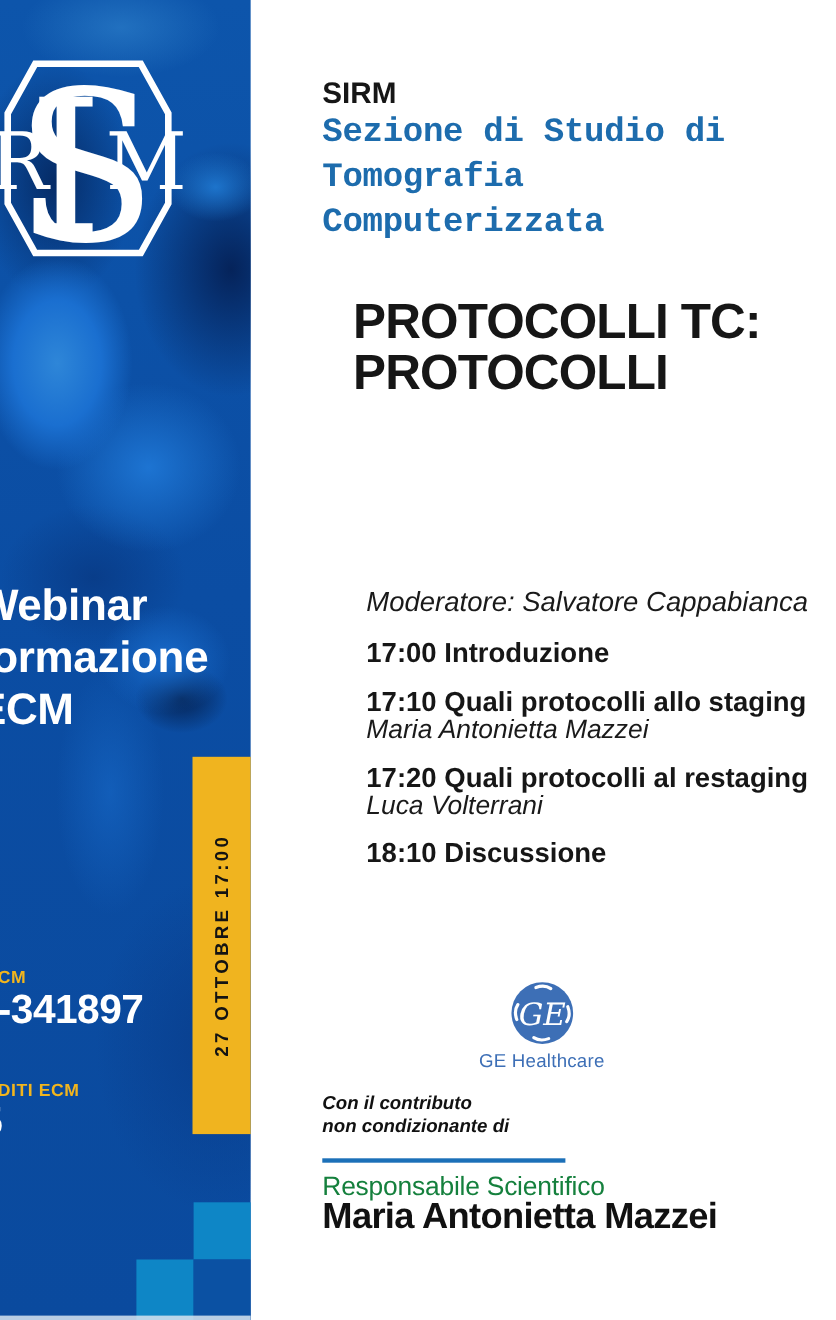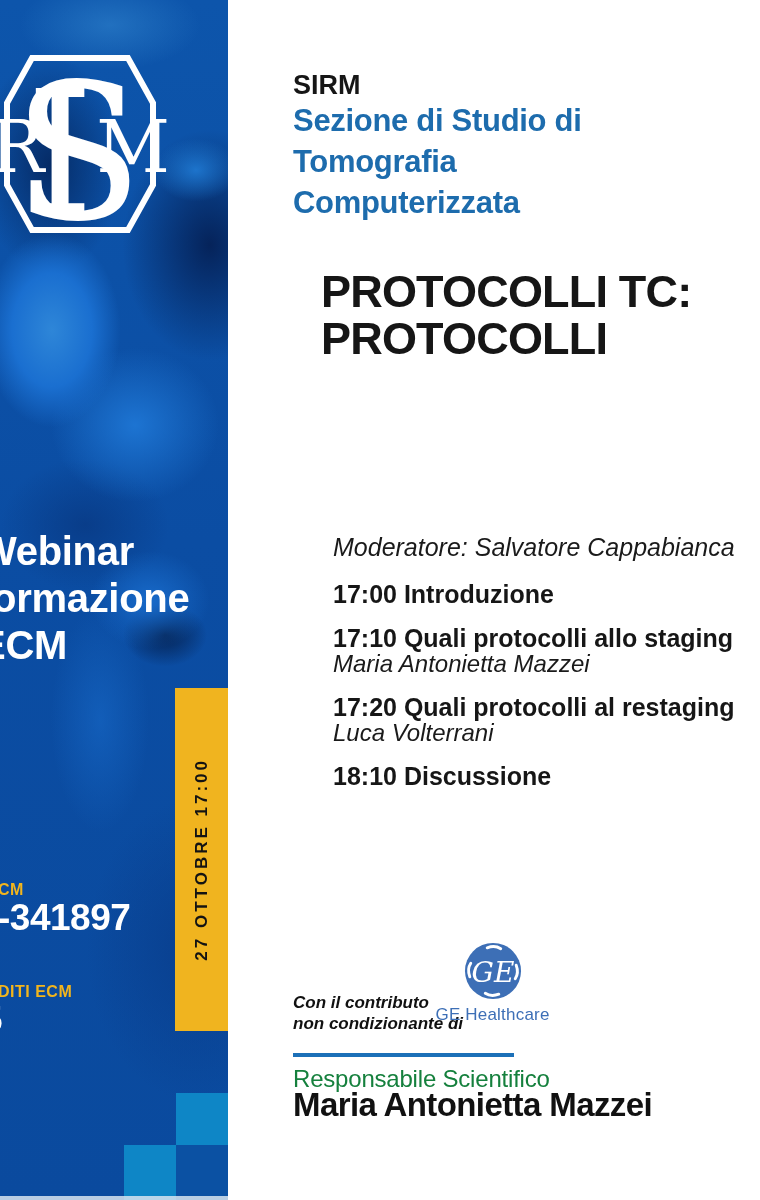--- a/index.html
+++ b/index.html
@@ -37,29 +37,29 @@
   .date-banner span{writing-mode:vertical-rl;transform:rotate(180deg);font-weight:800;font-size:17px;
     letter-spacing:3px;color:#131313;white-space:nowrap;}
   .sq{position:absolute;width:52px;height:55px;}
   .sq1{left:176px;top:1093px;height:52px;background:#0e86c6;}
   .sq2{left:124px;top:1145px;background:#0e86c6;}
   .sq3{left:176px;top:1145px;background:#0b51a3;}
   .bottom-strip{position:absolute;left:0;top:1196px;width:228px;height:4px;background:#d7e4f0;opacity:.85;}
   
   .content{position:absolute;left:293px;top:0;width:455px;}
   .org{position:absolute;left:0;top:70px;font-weight:800;font-size:27px;color:#161616;}
-  .section{position:absolute;left:0;top:100px;font-weight:800;font-size:31px;line-height:41px;color:#1d6cad;letter-spacing:-.3px;}
+  .section{position:absolute;left:0;top:100px;font-weight:800;font-size:31px;line-height:41px;color:#1d6cad;letter-spacing:-.3px;font-family:Liberation Mono, monospace;}
   .main-title{position:absolute;left:0;top:268px;font-weight:800;font-size:45px;line-height:47px;color:#161616;letter-spacing:-.8px;margin-left:28px;}
   .program{position:absolute;left:0;top:533px;width:455px;margin-left:40px;}
   .moderator{font-style:italic;font-size:25px;color:#1a1a1a;margin:0 0 19px 0;white-space:nowrap;}
   .prog-item{margin:0 0 18px 0;}
   .prog-title{font-weight:700;font-size:25px;line-height:26px;color:#161616;white-space:nowrap;}
   .prog-speaker{font-style:italic;font-size:24px;line-height:25px;color:#1a1a1a;white-space:nowrap;}
   .sponsor-note{position:absolute;left:0;top:992px;font-weight:700;font-style:italic;font-size:17px;line-height:21px;color:#111;}
-  .ge-block{position:absolute;left:152px;top:942px;width:95px;display:flex;flex-direction:column;align-items:center;}
+  .ge-block{position:absolute;left:152px;top:892px;width:95px;display:flex;flex-direction:column;align-items:center;}
   .ge-name{margin-top:5px;font-size:17px;color:#3d6fb6;letter-spacing:.2px;white-space:nowrap;}
   .divider{position:absolute;left:0;top:1053px;width:221px;height:4px;background:#1c70b8;}
   .role-label{position:absolute;left:0;top:1065px;font-size:24px;color:#15803d;letter-spacing:-.2px;white-space:nowrap;}
   .footer-name{position:absolute;left:0;top:1086px;font-weight:800;font-size:33px;color:#111;letter-spacing:-.6px;white-space:nowrap;}
 </style>
 </head>
 <body>
 
 <div class="poster">
 

